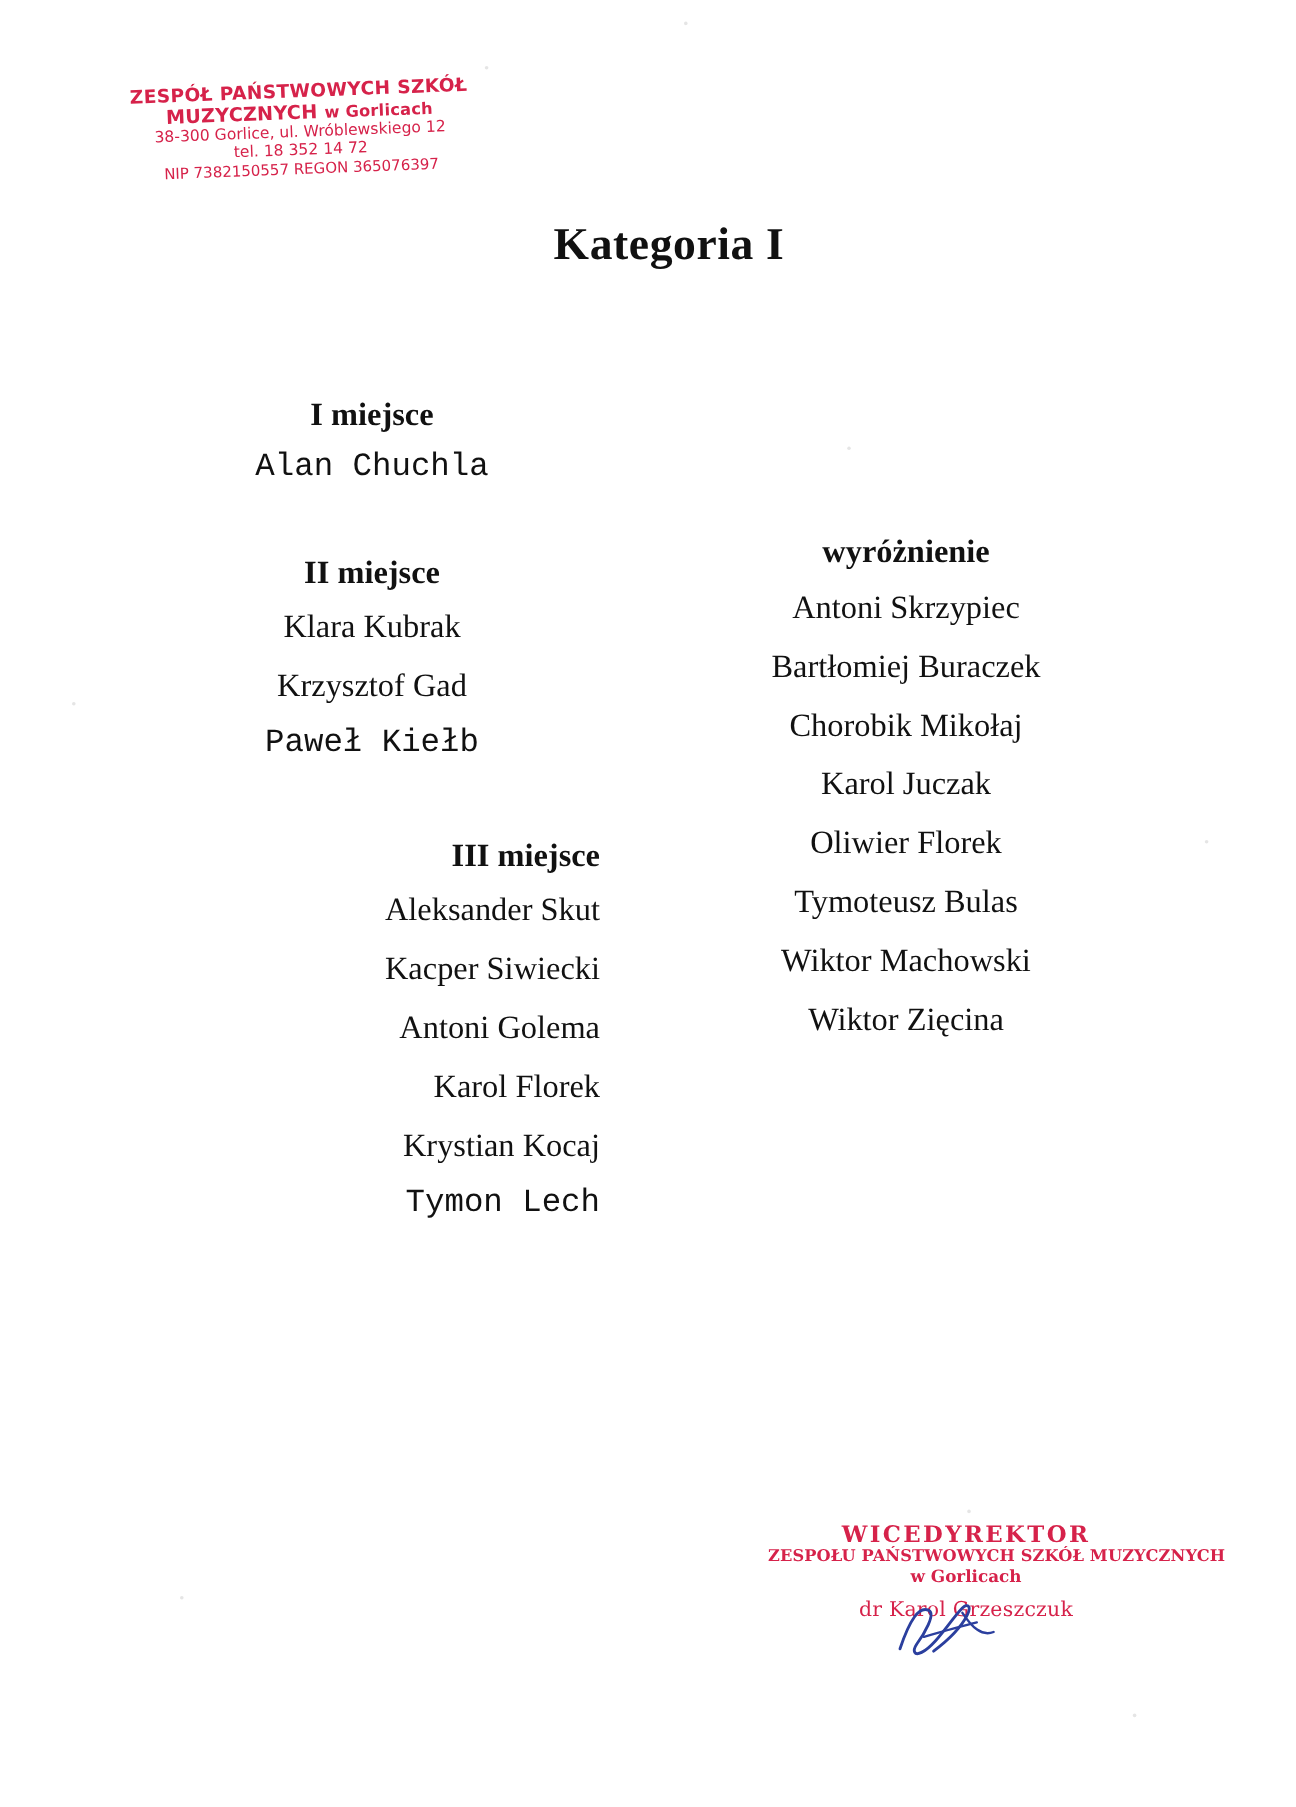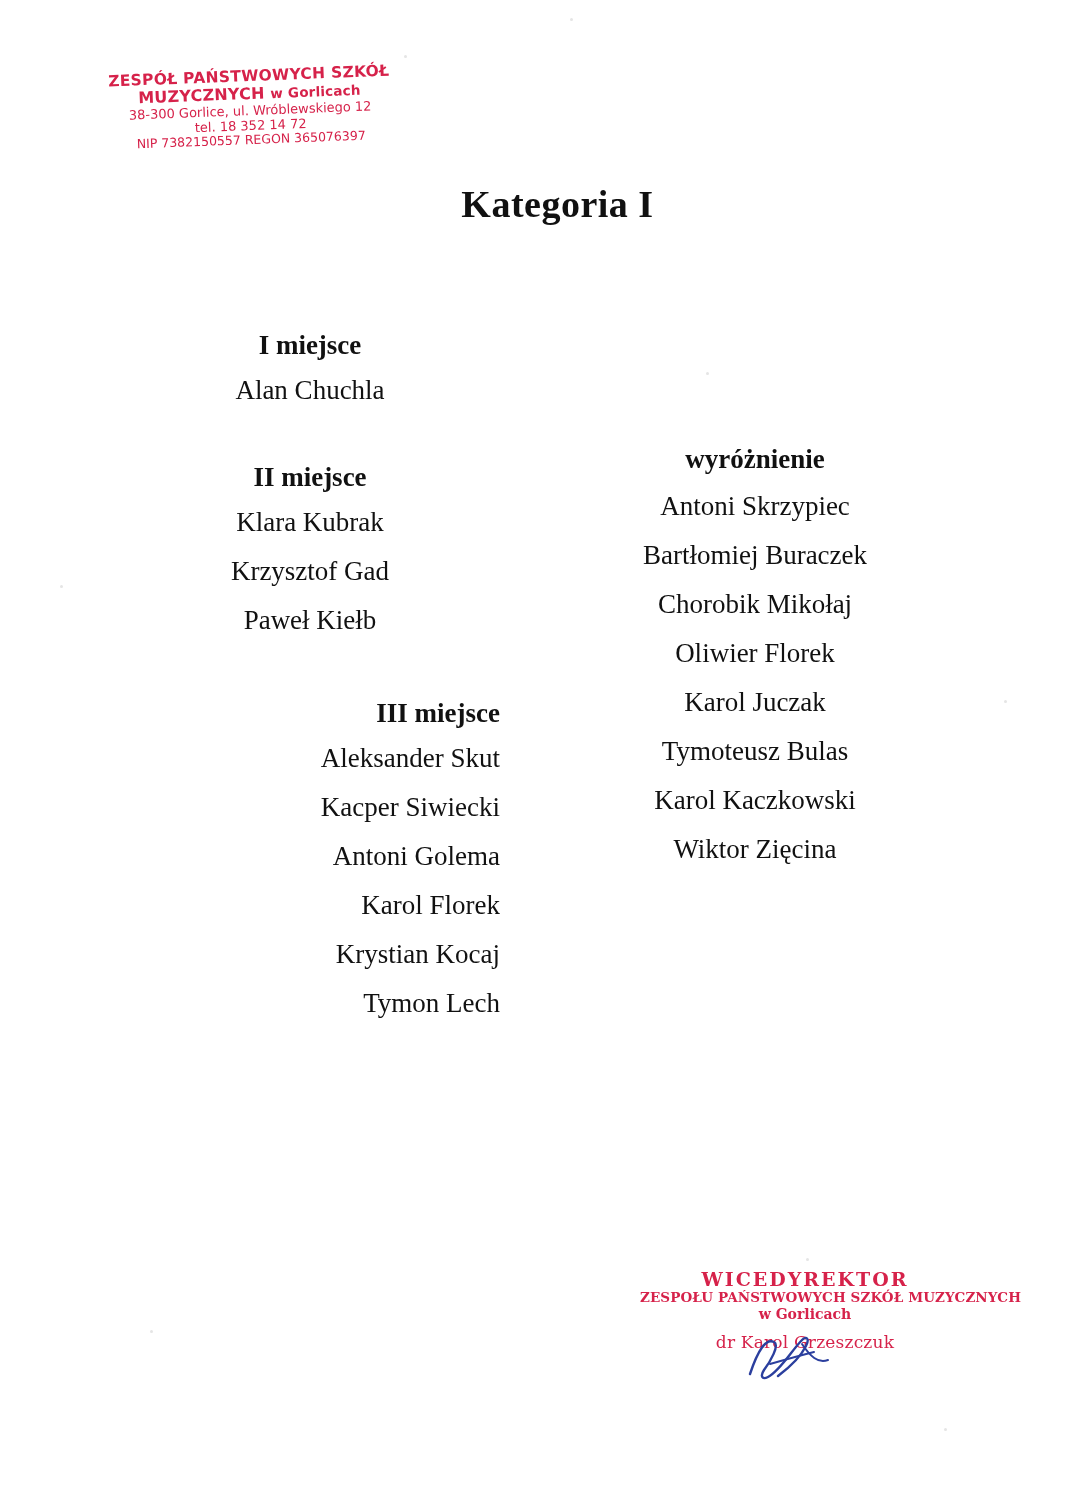--- a/index.html
+++ b/index.html
@@ -106,20 +106,21 @@
     white-space: nowrap;
   }
   .group {
     margin-bottom: 56px;
   }
   .group:last-child {
     margin-bottom: 0;
   }
   .group .name:last-child {
     margin-bottom: 0;
+    font-family: Liberation Mono, monospace;
   }
 
   
   .sign {
     position: absolute;
     left: 640px;
     top: 1268px;
     width: 330px;
     text-align: center;
     color: #d6224a;
@@ -213,24 +214,24 @@
       <div class="name">Krystian Kocaj</div>
       <div class="name">Tymon Lech</div>
     </div>
   </div>
 
   <div class="col-right">
     <div class="place-head" style="margin-bottom:16px;">wyróżnienie</div>
     <div class="name">Antoni Skrzypiec</div>
     <div class="name">Bartłomiej Buraczek</div>
     <div class="name">Chorobik Mikołaj</div>
+    <div class="name">Karol Juczak</div>
     <div class="name">Oliwier Florek</div>
-    <div class="name">Karol Juczak</div>
     <div class="name">Tymoteusz Bulas</div>
-    <div class="name">Karol Kaczkowski</div>
+    <div class="name">Wiktor Machowski</div>
     <div class="name">Wiktor Zięcina</div>
   </div>
 
   <div class="sign">
     <div class="s1">WICEDYREKTOR</div>
     <div class="s2">ZESPOŁU PAŃSTWOWYCH SZKÓŁ MUZYCZNYCH</div>
     <div class="s3">w Gorlicach</div>
     <div class="s4">dr Karol Grzeszczuk</div>
   </div>
 

